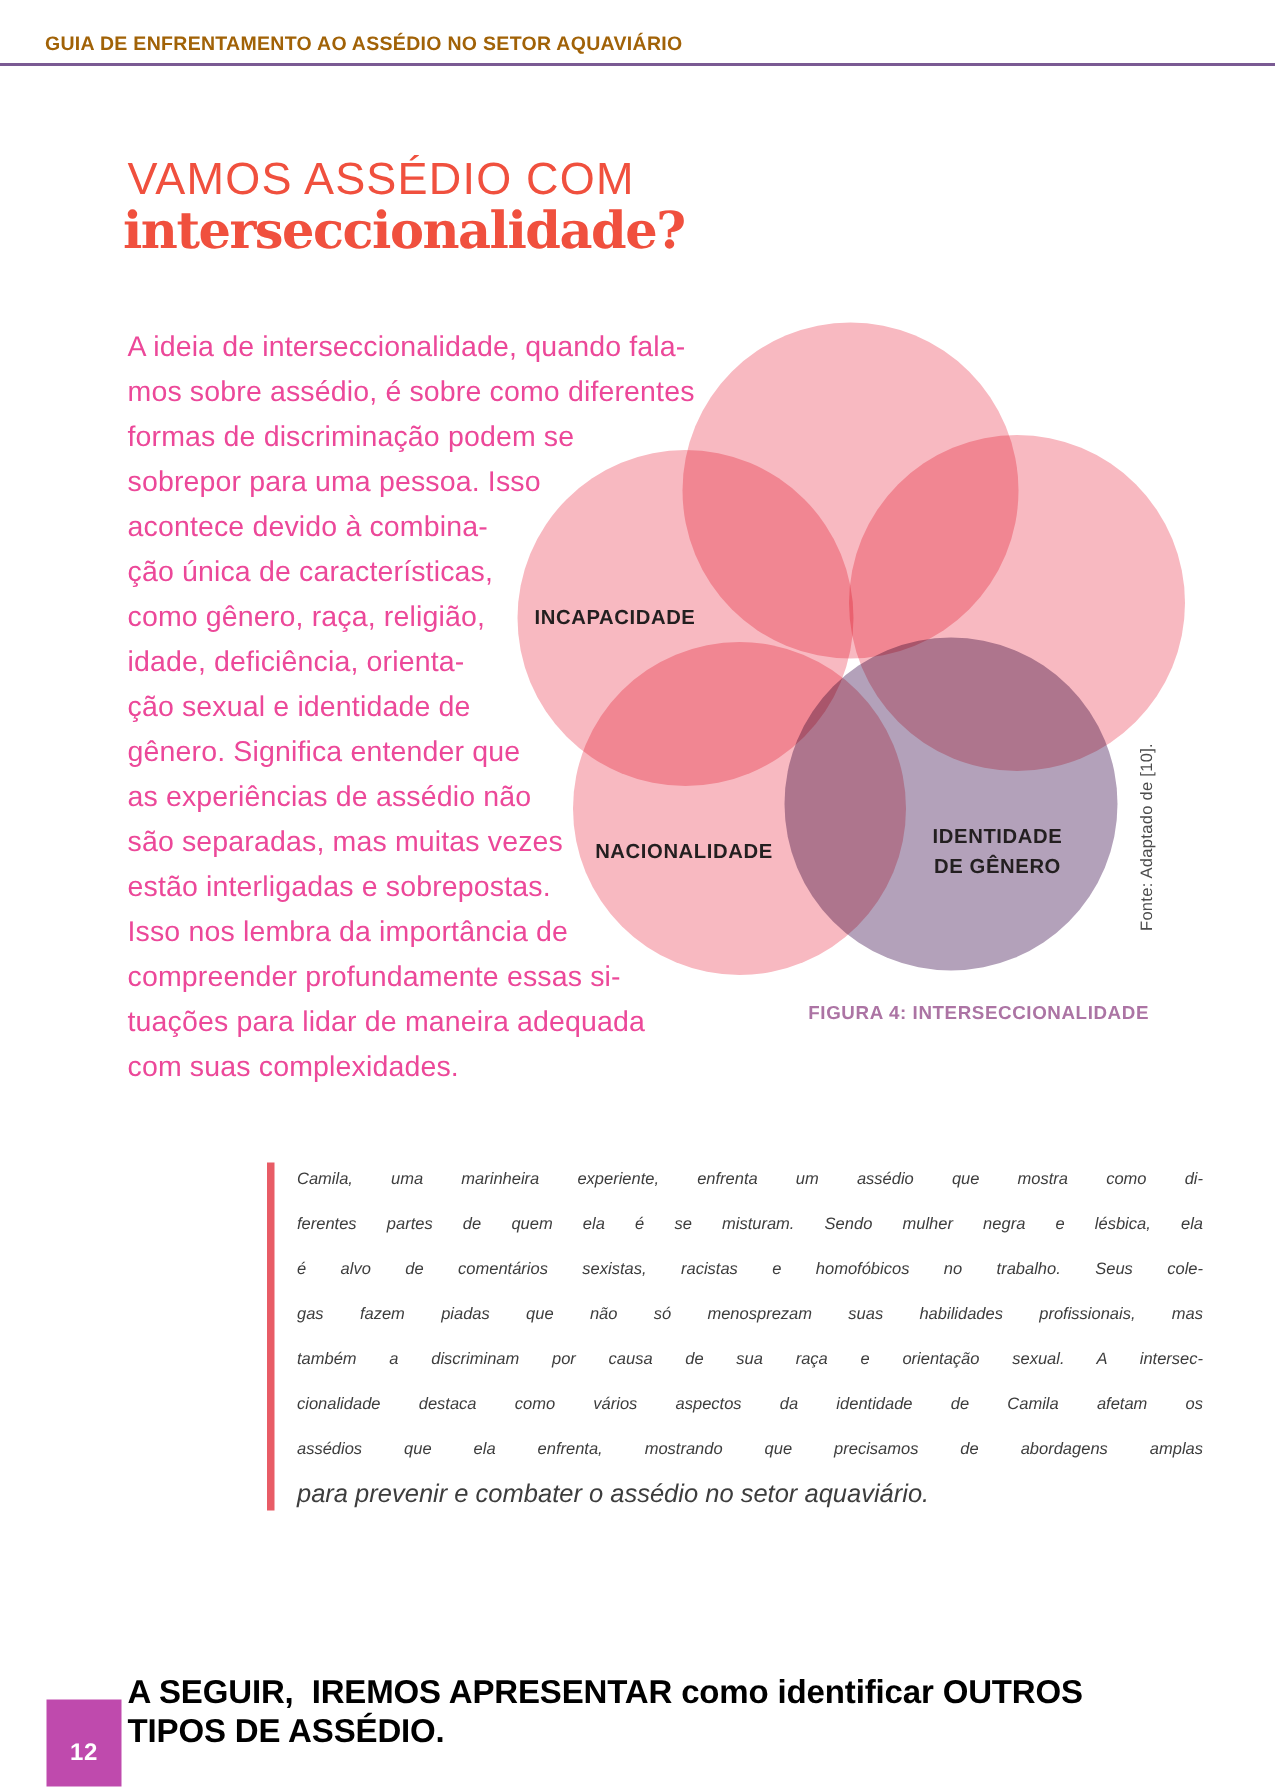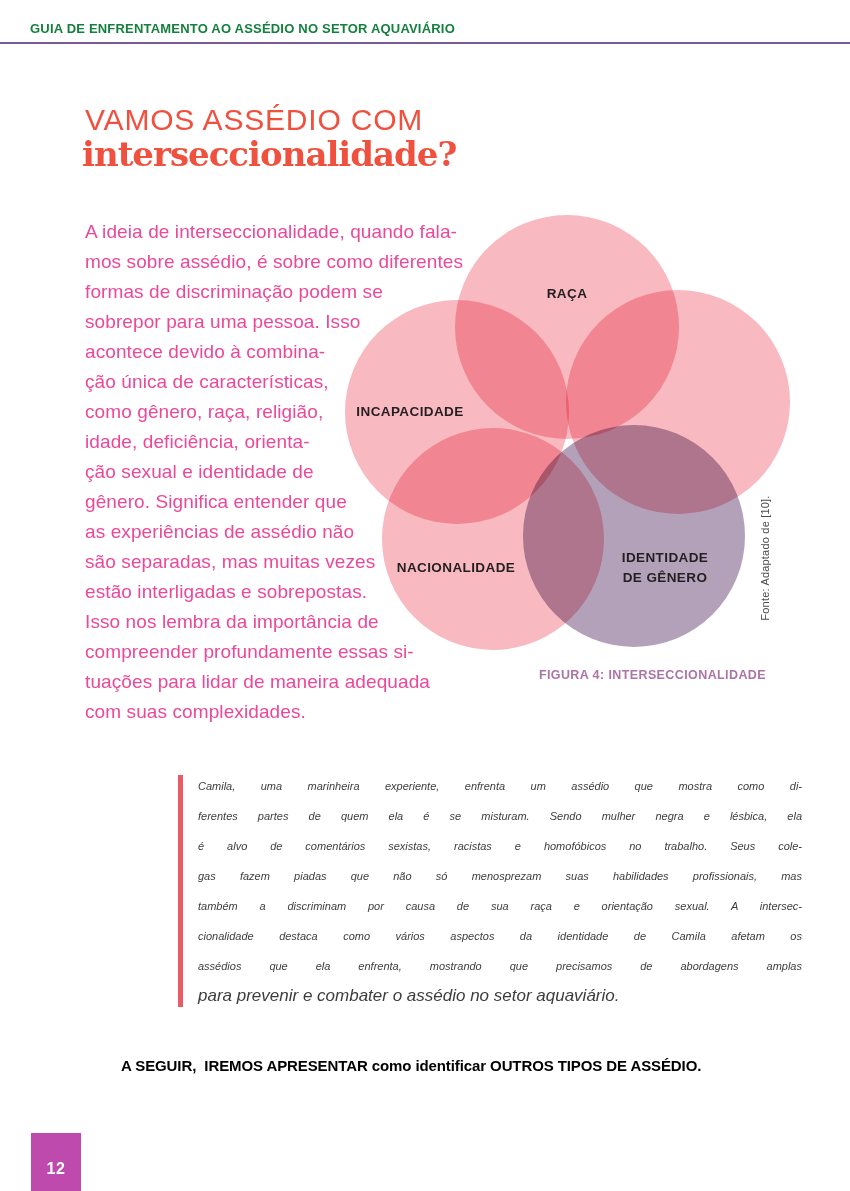--- a/index.html
+++ b/index.html
@@ -3,21 +3,21 @@
 <meta charset="utf-8">
 <style>
   html,body{margin:0;padding:0;}
   body{
     width:850px;height:1191px;position:relative;background:#ffffff;
     font-family:"Liberation Sans",sans-serif;overflow:hidden;
   }
   .abs{position:absolute;}
 
   .header-title{
-    left:30px;top:21px;font-size:13px;font-weight:bold;color:#15803d;
+    left:30px;top:21px;font-size:13px;font-weight:bold;color:#a16207;
     letter-spacing:.2px;
   }
   .header-rule{left:0;top:42px;width:850px;height:1.5px;background:#7A5A93;}
 
   .title-kicker{
     left:85px;top:103px;font-size:30px;color:#F0503E;letter-spacing:.8px;
   }
   .title-main{
     left:82px;top:134px;font-family:"DejaVu Serif",serif;font-weight:bold;
     font-size:34px;color:#F0503E;letter-spacing:-1px;
@@ -62,22 +62,22 @@
     left:198px;top:771px;width:604px;font-size:11px;font-style:italic;
     line-height:30px;color:#3d3d3d;white-space:pre-line;
     text-align:justify;text-align-last:justify;
   }
   .quote-last{
     left:198px;top:981px;width:604px;font-size:17px;font-style:italic;
     line-height:30px;color:#3d3d3d;
   }
 
   .cta{
-    left:85px;top:1057px;width:700px;font-size:15px;font-weight:bold;color:#000;
-    white-space:pre-wrap;letter-spacing:-.1px;margin-left:36px;
+    left:85px;top:1115px;width:700px;font-size:22px;font-weight:bold;color:#000;
+    white-space:pre-wrap;letter-spacing:-.1px;
   }
 
   .page-box{
     left:31px;top:1133px;width:50px;height:58px;display:flex;
     justify-content:center;align-items:flex-start;padding-top:15px;
   }
   .page-num{
     color:#ffffff;font-weight:bold;font-size:16px;margin-top:12px;
     letter-spacing:.5px;
   }
@@ -108,21 +108,20 @@
 compreender profundamente essas si-
 tuações para lidar de maneira adequada
 com suas complexidades.</div>
 
 <div class="abs venn">
   <div class="circle c-raca" style="background: rgb(248, 185, 193);"></div>
   <div class="circle c-incap" style="background: rgb(248, 185, 193);"></div>
   <div class="circle c-orient" style="background: rgb(248, 185, 193);"></div>
   <div class="circle c-nacion" style="background: rgb(248, 185, 193);"></div>
   <div class="circle c-ident" style="background: rgb(179, 161, 186);"></div>
-  <div class="venn-label l-raca">RAÇA</div>
   <div class="venn-label l-incap">INCAPACIDADE</div>
   <div class="venn-label l-nacion">NACIONALIDADE</div>
   <div class="venn-label l-ident">IDENTIDADE
 DE GÊNERO</div>
 </div>
 
 <div class="abs source-note">Fonte: Adaptado de [10].</div>
 <div class="abs figure-caption">FIGURA 4: INTERSECCIONALIDADE</div>
 
 <div class="abs quote-bar" style="background: rgb(232, 92, 102);"></div>

